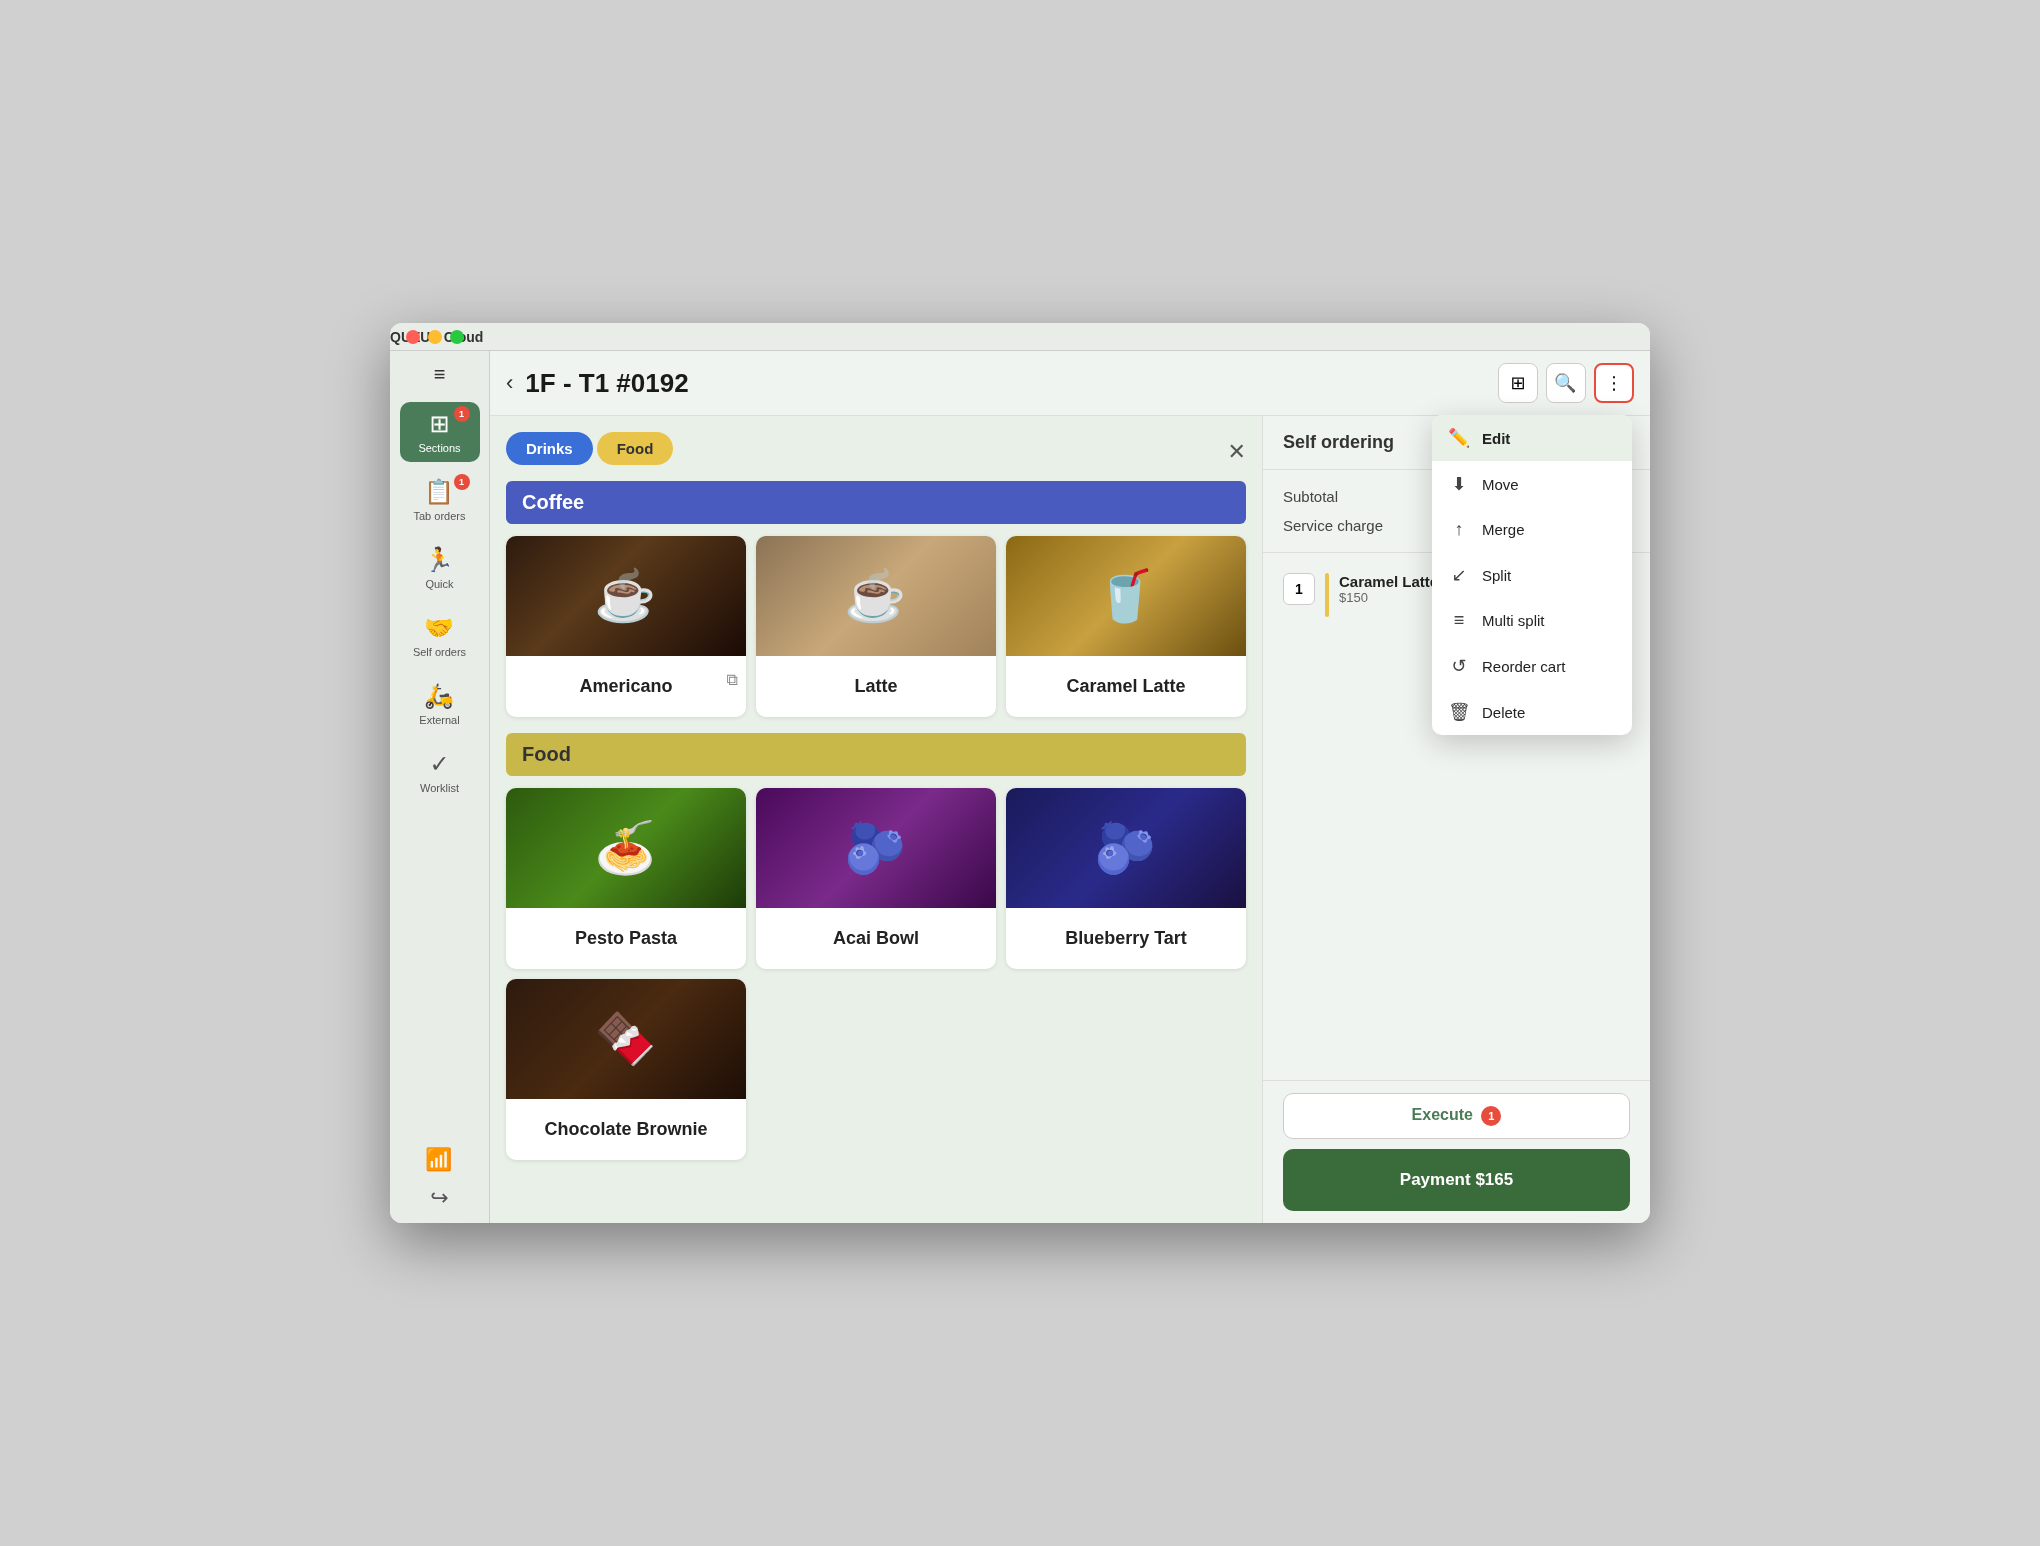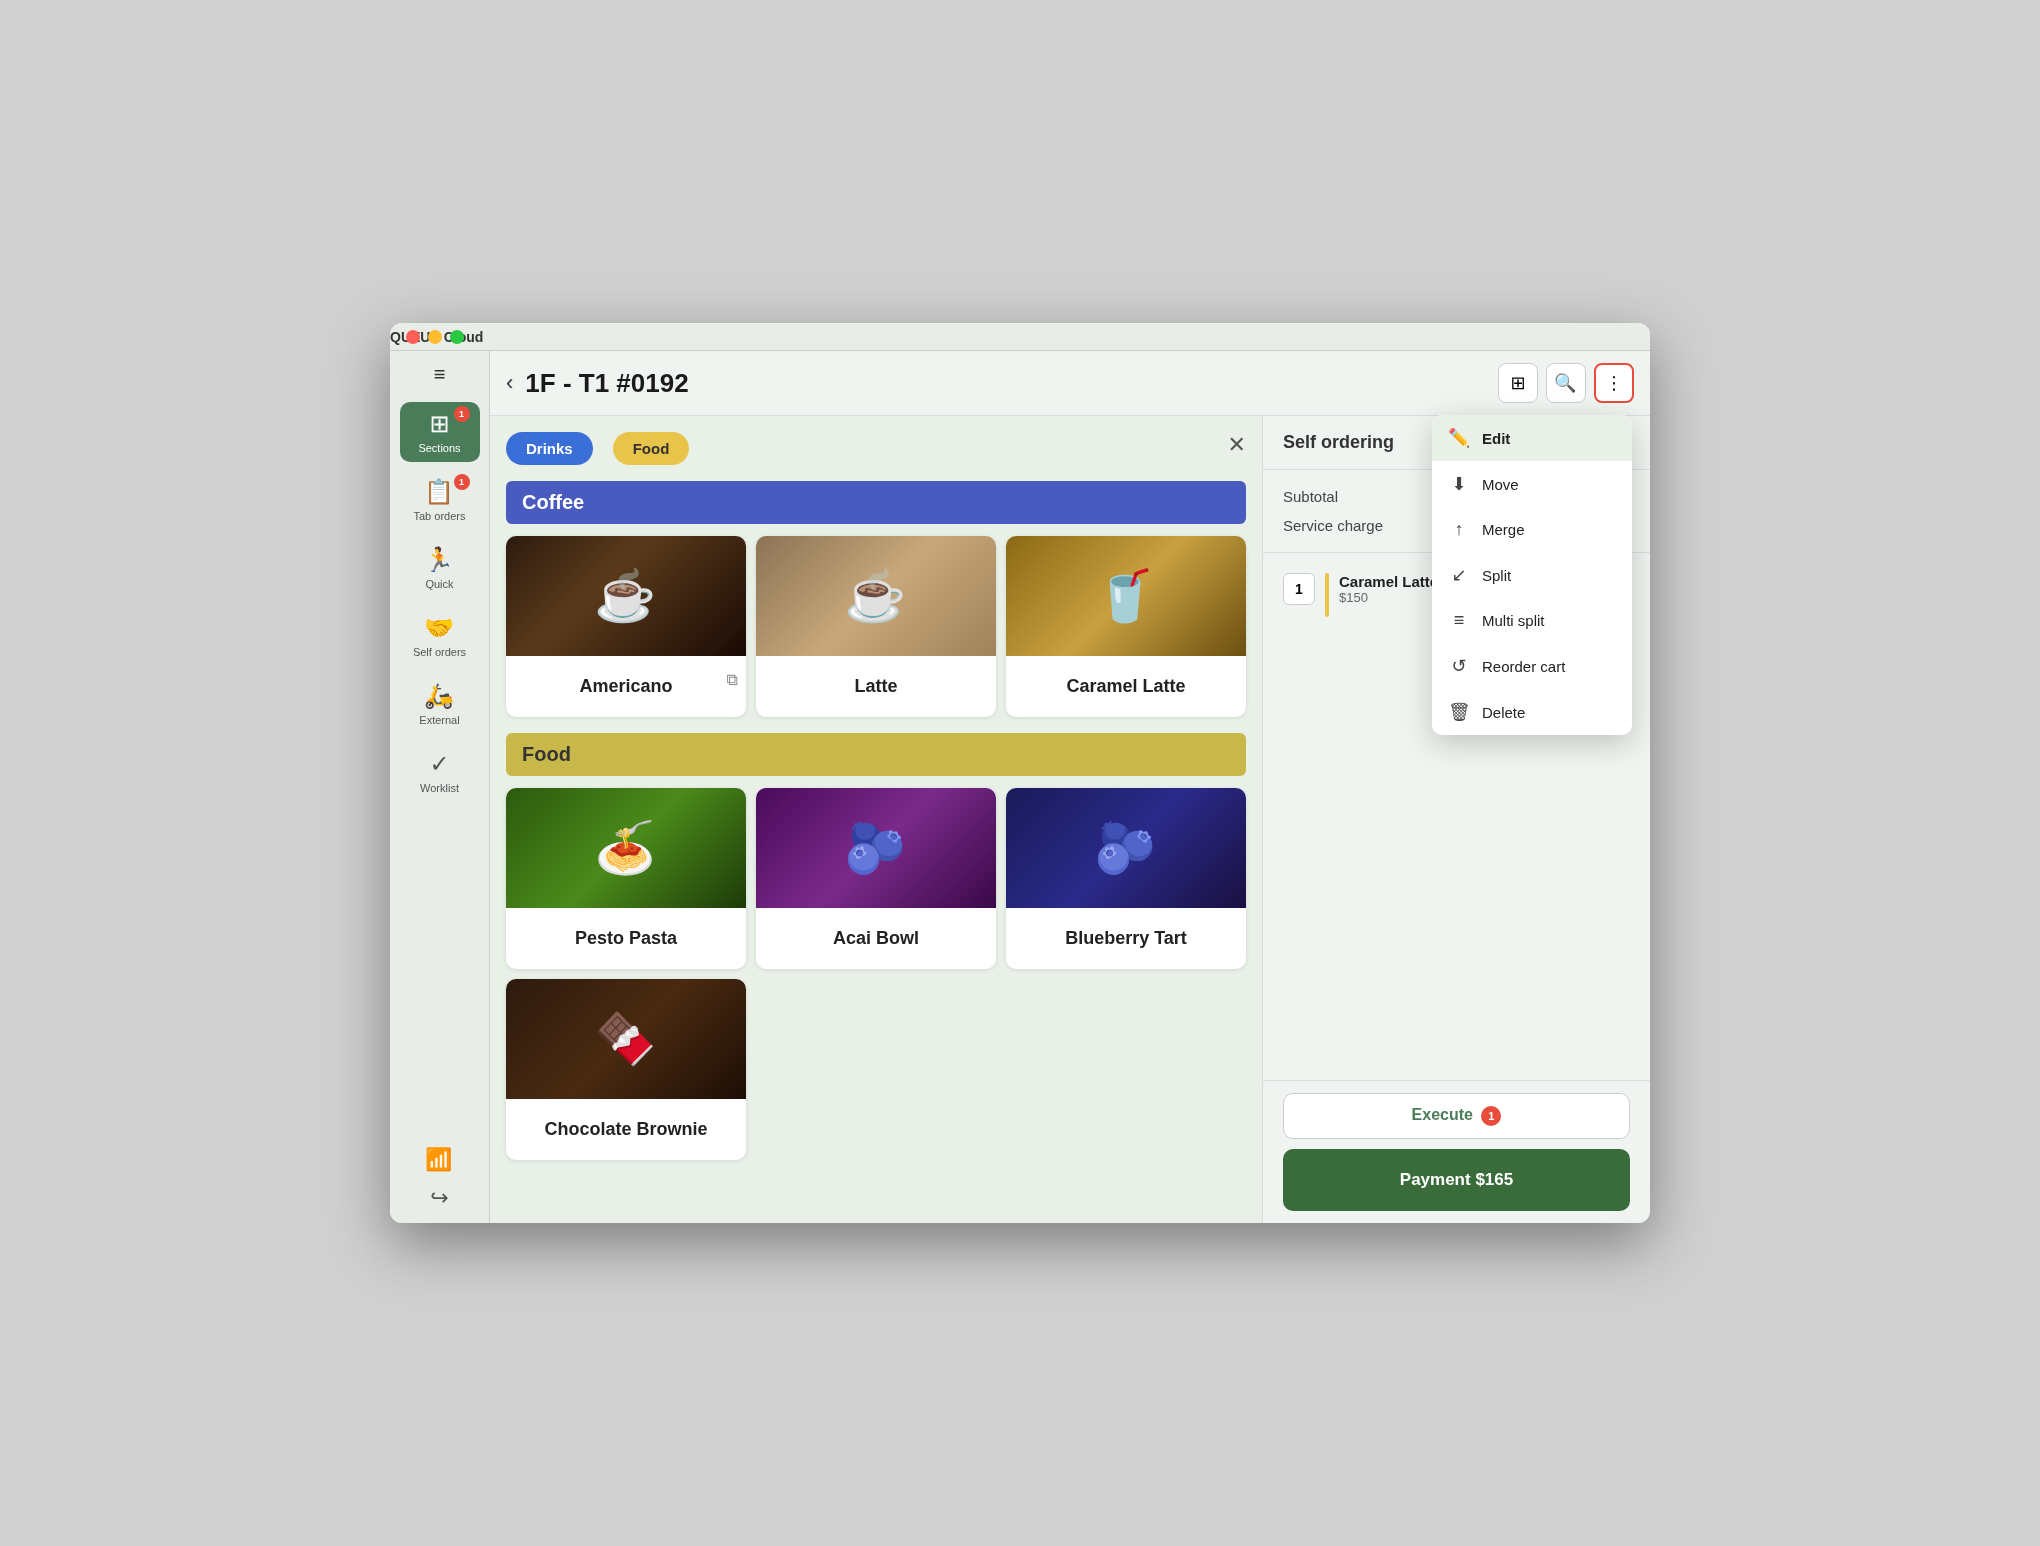--- a/index.html
+++ b/index.html
@@ -182,22 +182,22 @@
     
     .menu-panel {
       flex: 1;
       background: #e8f0e8;
       overflow-y: auto;
       padding: 16px;
       position: relative;
     }
     .filter-bar {
       display: flex;
-      align-items: flex-start;
-      gap: 20px;
+      align-items: flex-end;
+      gap: 4px;
       margin-bottom: 16px;
     }
     .filter-btn {
       padding: 8px 20px;
       border-radius: 20px;
       border: none;
       font-size: 15px;
       font-weight: 600;
       cursor: pointer;
     }

